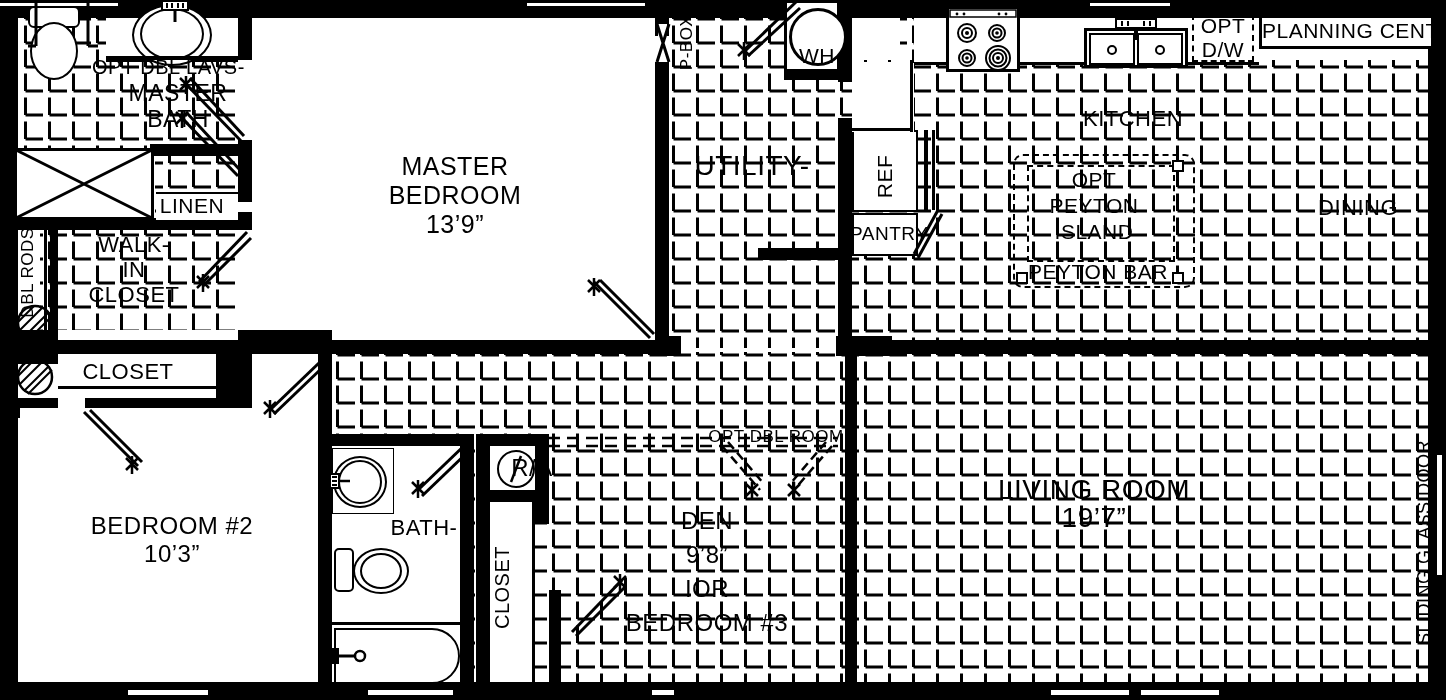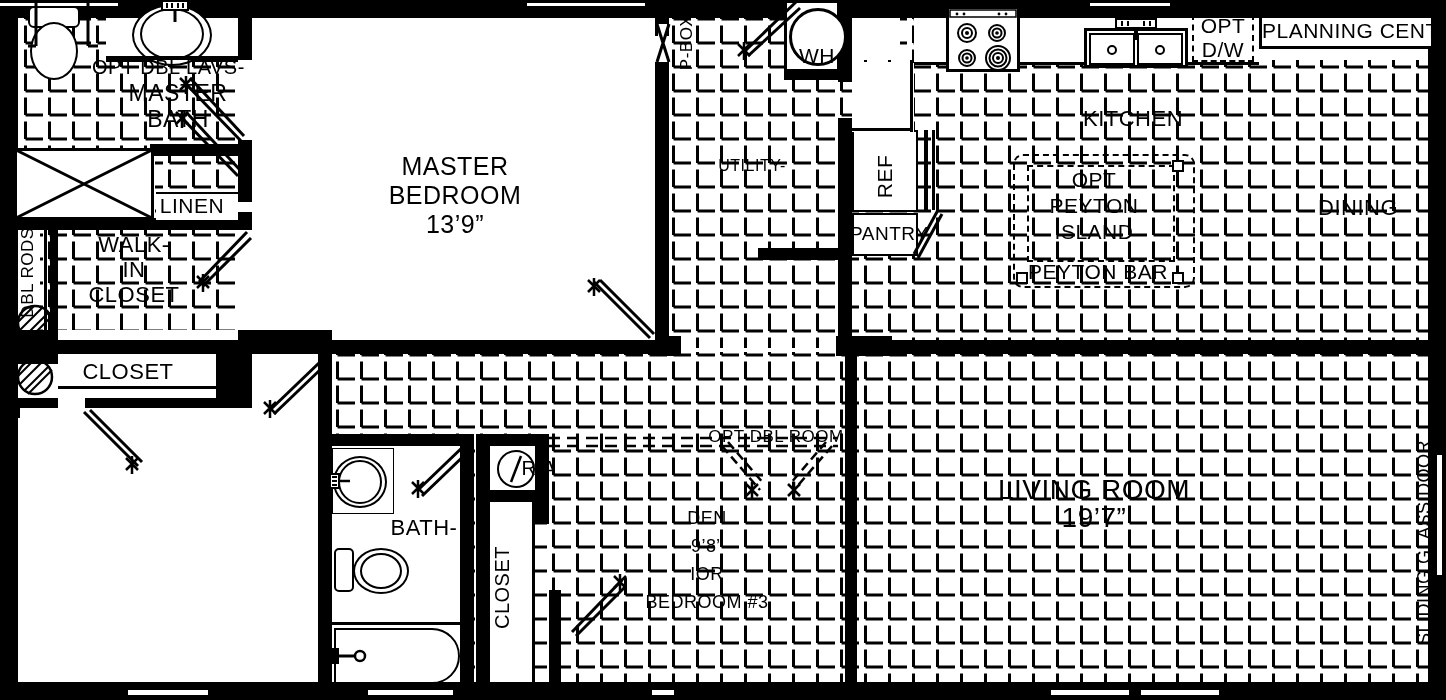--- a/index.html
+++ b/index.html
@@ -317,33 +317,35 @@
   <div class="lbl" style="left:335px;top:152px;width:240px;font-size:25px;line-height:29px;white-space:pre-line;">MASTER
 BEDROOM
 13’9”</div>
 
   <div class="lbl" style="left:69px;top:232px;width:130px;font-size:22px;line-height:25px;white-space:pre-line;">WALK-
 IN
 CLOSET</div>
 
   <div class="lbl" style="left:63px;top:360px;width:130px;font-size:22px;line-height:24px;">CLOSET</div>
 
-
-  <div class="lbl" style="left:687px;top:154px;width:130px;font-size:16px;line-height:24px;">UTILITY-</div>
+  <div class="lbl" style="left:57px;top:512px;width:230px;font-size:24px;line-height:28px;white-space:pre-line;">BEDROOM  #2
+10’3”</div>
+
+  <div class="lbl" style="left:687px;top:154px;width:130px;font-size:28px;line-height:24px;">UTILITY-</div>
 
   <div class="lbl" style="left:1068px;top:107px;width:130px;font-size:22px;line-height:24px;">KITCHEN</div>
 
   <div class="lbl" style="left:1278px;top:196px;width:120px;font-size:22px;line-height:24px;text-align:right;">DINING</div>
 
   <div class="lbl" style="left:974px;top:448px;width:240px;font-size:28px;line-height:28px;white-space:pre-line;margin-top:28px;">LIVING  ROOM
 19’7”</div>
 
   <div class="lbl" style="left:374px;top:516px;width:100px;font-size:22px;line-height:24px;">BATH-</div>
 
-  <div class="lbl" style="left:597px;top:504px;width:220px;font-size:18px;line-height:28px;white-space:pre-line;">DEN
+  <div class="lbl" style="left:597px;top:504px;width:220px;font-size:24px;line-height:34px;white-space:pre-line;">DEN
 9’8”
 IOR
 BEDROOM  #3</div>
 
   <div class="lbl" style="left:92px;top:56px;width:150px;font-size:20px;line-height:22px;">OPT DBL LAVS-</div>
 
   <div class="lbl" style="left:142px;top:194px;width:100px;font-size:21px;line-height:23px;">LINEN</div>
 
   <div class="lbl vlbl" style="left:-23px;top:263px;width:100px;font-size:17px;line-height:19px;transform:rotate(-90deg);">DBL RODS</div>
 
@@ -361,19 +363,19 @@
   <div class="lbl" style="left:1262px;top:19px;width:180px;font-size:21px;line-height:23px;">PLANNING CENTER</div>
 
   <div class="lbl" style="left:1029px;top:167px;width:130px;font-size:21px;line-height:26px;white-space:pre-line;">OPT
 PEYTON
 ISLAND</div>
 
   <div class="lbl" style="left:1028px;top:260px;width:140px;font-size:21px;line-height:23px;">PEYTON BAR</div>
 
   <div class="lbl" style="left:706px;top:427px;width:140px;font-size:17px;line-height:19px;">OPT DBL ROOM</div>
 
-  <div class="lbl" style="left:514px;top:457px;width:50px;font-size:20px;line-height:22px;">R/A</div>
+  <div class="lbl" style="left:491px;top:457px;width:50px;font-size:24px;line-height:22px;padding-left:16px;">R/A</div>
 
   <div class="lbl vlbl" style="left:462px;top:578px;width:80px;font-size:20px;line-height:22px;transform:rotate(-90deg);">CLOSET</div>
 
   <div class="lbl vlbl" style="left:1329px;top:540px;width:190px;font-size:18px;line-height:20px;transform:rotate(-90deg);">SLIDING GLASS DOOR</div>
 
 </div>
 
 </body></html>

